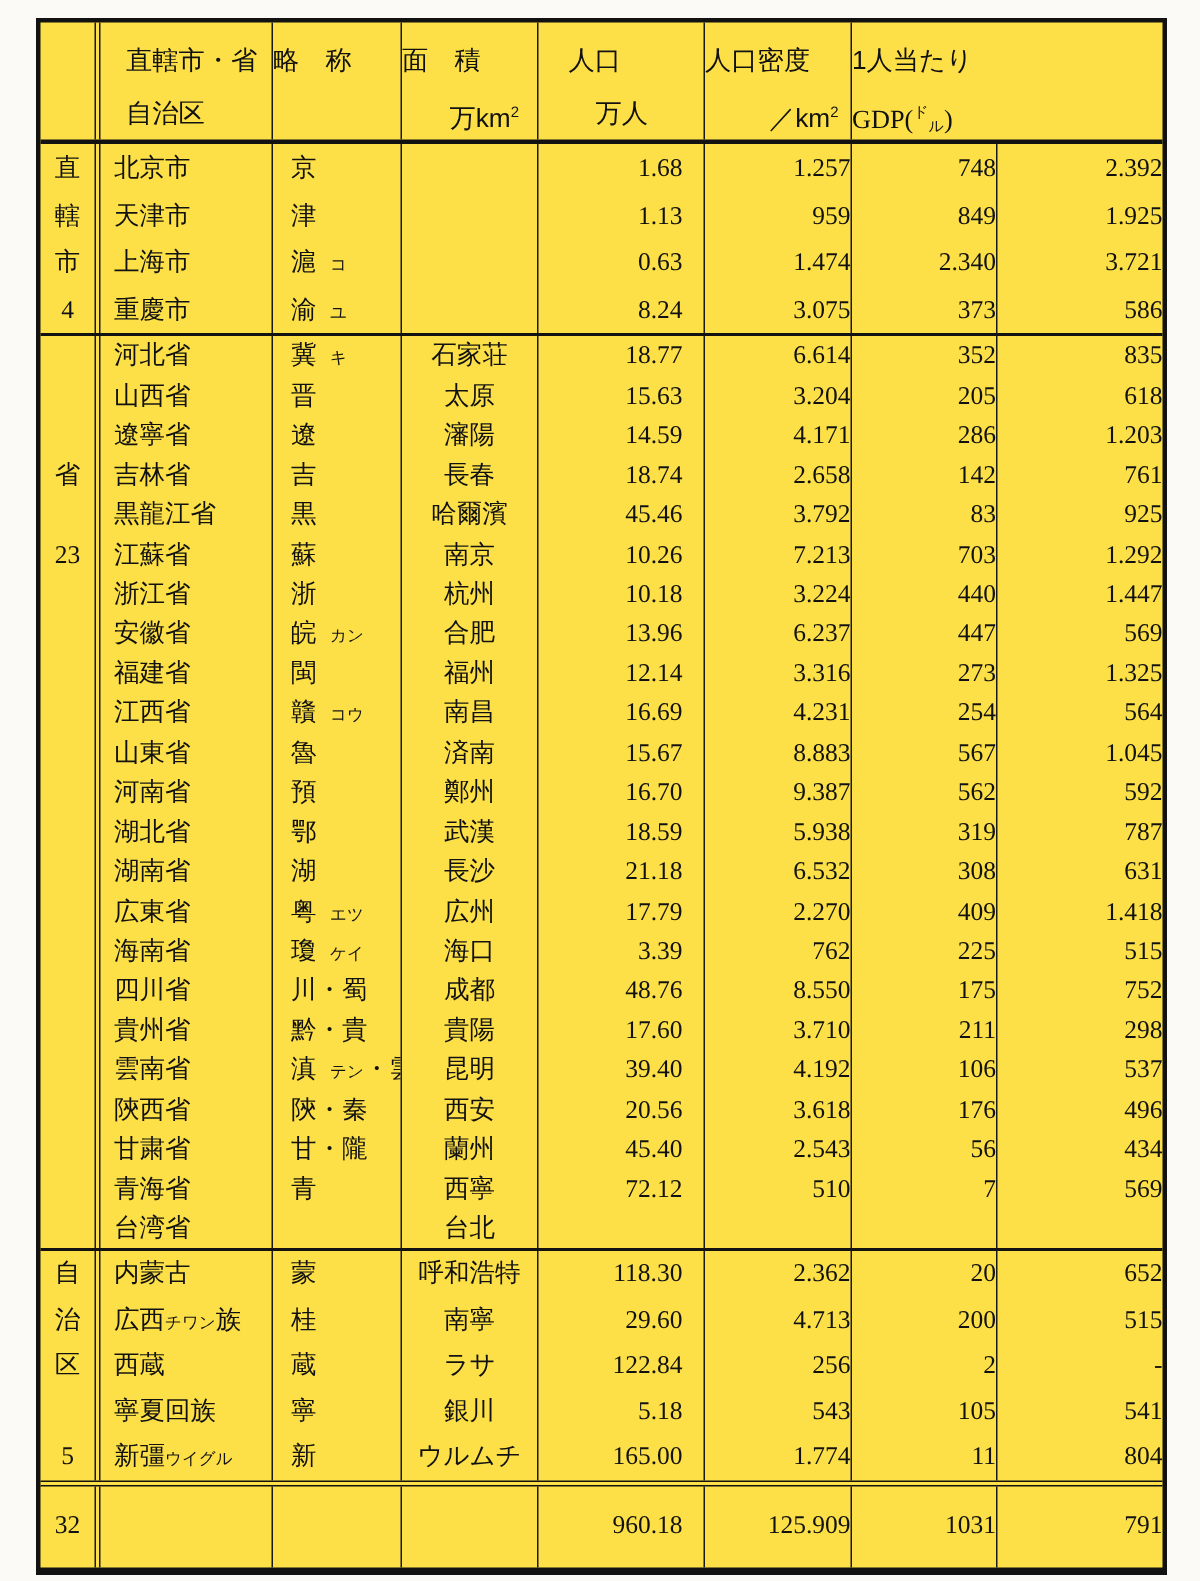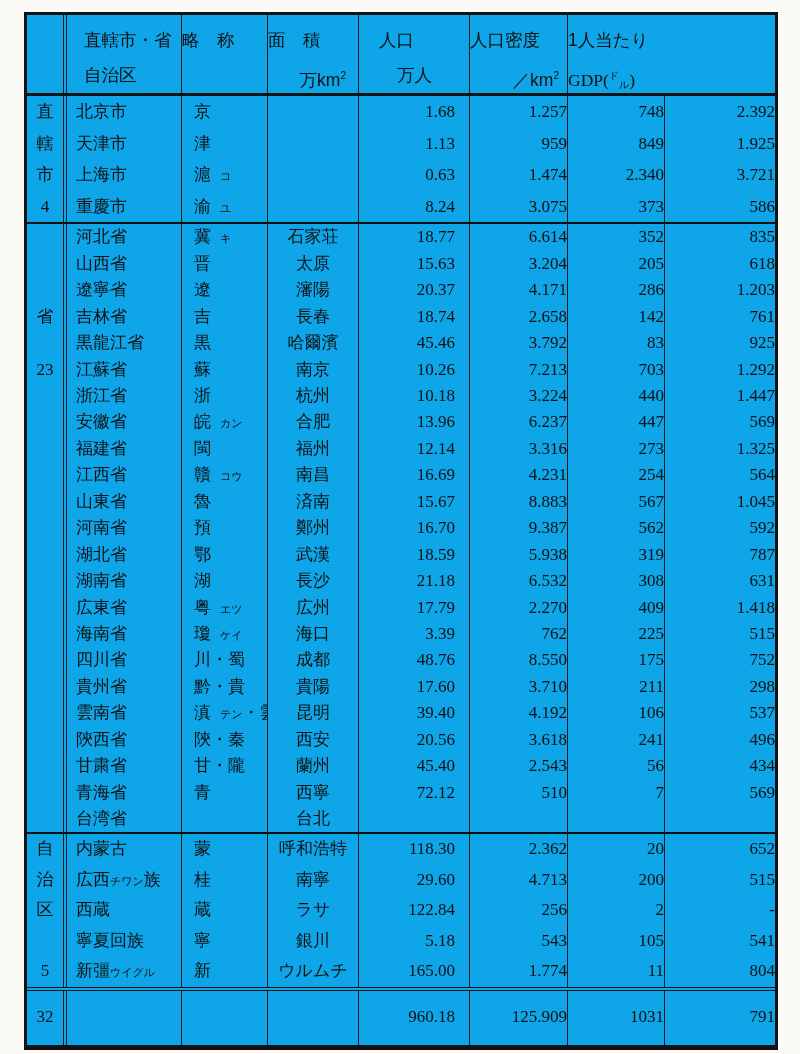--- a/index.html
+++ b/index.html
@@ -8,21 +8,21 @@
     background:#fbfaf7;
     font-family:"Liberation Sans", sans-serif;
     color:#111;
     overflow:hidden;
   }
   *{box-sizing:border-box;}
   .page{width:800px;height:1054px;position:relative;}
   .table{
     position:absolute;left:24px;top:12px;
     width:754px;
-    background:#0ea5e9;
+    background:#fde047;
     border:3px solid #121212;
     border-bottom-width:5px;
   }
   .row,.block{display:grid;grid-template-columns:40px 115px 86px 91px 111px 98px 97px 110px;}
   .cell{border-right:1px solid #1a1a1a;overflow:hidden;}
   .c-group{border-right:4px double #1a1a1a;text-align:center;font-family:"Liberation Serif", serif;}
   .c-gdp{border-right:none;}
   .line{white-space:nowrap;}
   
   .header{border-bottom:3px solid #121212;}
@@ -241,21 +241,21 @@
           <div class="line"><span>貴陽</span></div>
           <div class="line"><span>昆明</span></div>
           <div class="line"><span>西安</span></div>
           <div class="line"><span>蘭州</span></div>
           <div class="line"><span>西寧</span></div>
           <div class="line"><span>台北</span></div>
         </div>
         <div class="cell c-area num">
           <div class="line"><span>18.77</span></div>
           <div class="line"><span>15.63</span></div>
-          <div class="line"><span>20.37</span></div>
+          <div class="line"><span>14.59</span></div>
           <div class="line"><span>18.74</span></div>
           <div class="line"><span>45.46</span></div>
           <div class="line"><span>10.26</span></div>
           <div class="line"><span>10.18</span></div>
           <div class="line"><span>13.96</span></div>
           <div class="line"><span>12.14</span></div>
           <div class="line"><span>16.69</span></div>
           <div class="line"><span>15.67</span></div>
           <div class="line"><span>16.70</span></div>
           <div class="line"><span>18.59</span></div>
@@ -308,21 +308,21 @@
           <div class="line"><span>254</span></div>
           <div class="line"><span>567</span></div>
           <div class="line"><span>562</span></div>
           <div class="line"><span>319</span></div>
           <div class="line"><span>308</span></div>
           <div class="line"><span>409</span></div>
           <div class="line"><span>225</span></div>
           <div class="line"><span>175</span></div>
           <div class="line"><span>211</span></div>
           <div class="line"><span>106</span></div>
-          <div class="line"><span>241</span></div>
+          <div class="line"><span>176</span></div>
           <div class="line"><span>56</span></div>
           <div class="line"><span>7</span></div>
           <div class="line"><span></span></div>
         </div>
         <div class="cell c-gdp num">
           <div class="line"><span>835</span></div>
           <div class="line"><span>618</span></div>
           <div class="line"><span>1.203</span></div>
           <div class="line"><span>761</span></div>
           <div class="line"><span>925</span></div>

